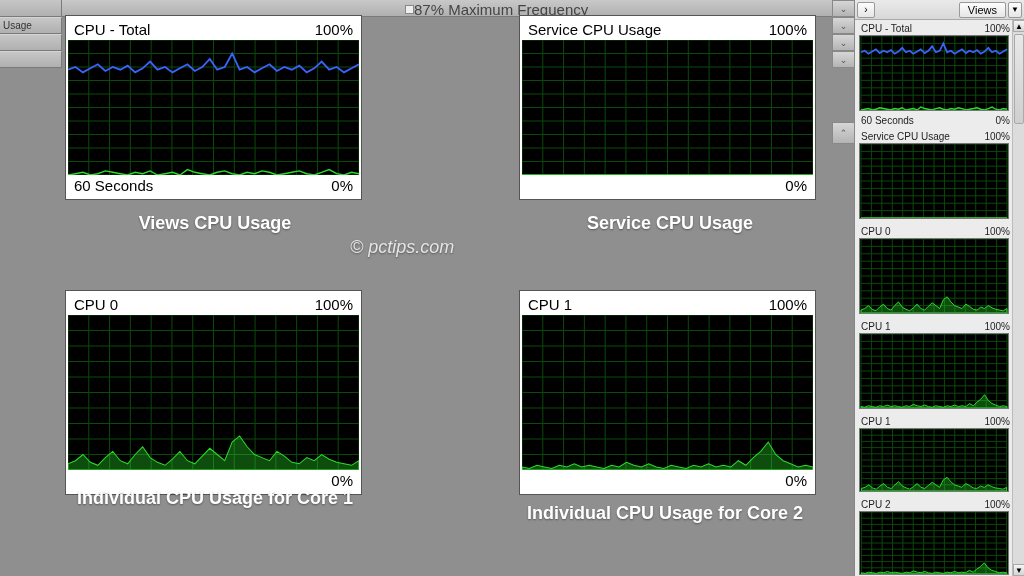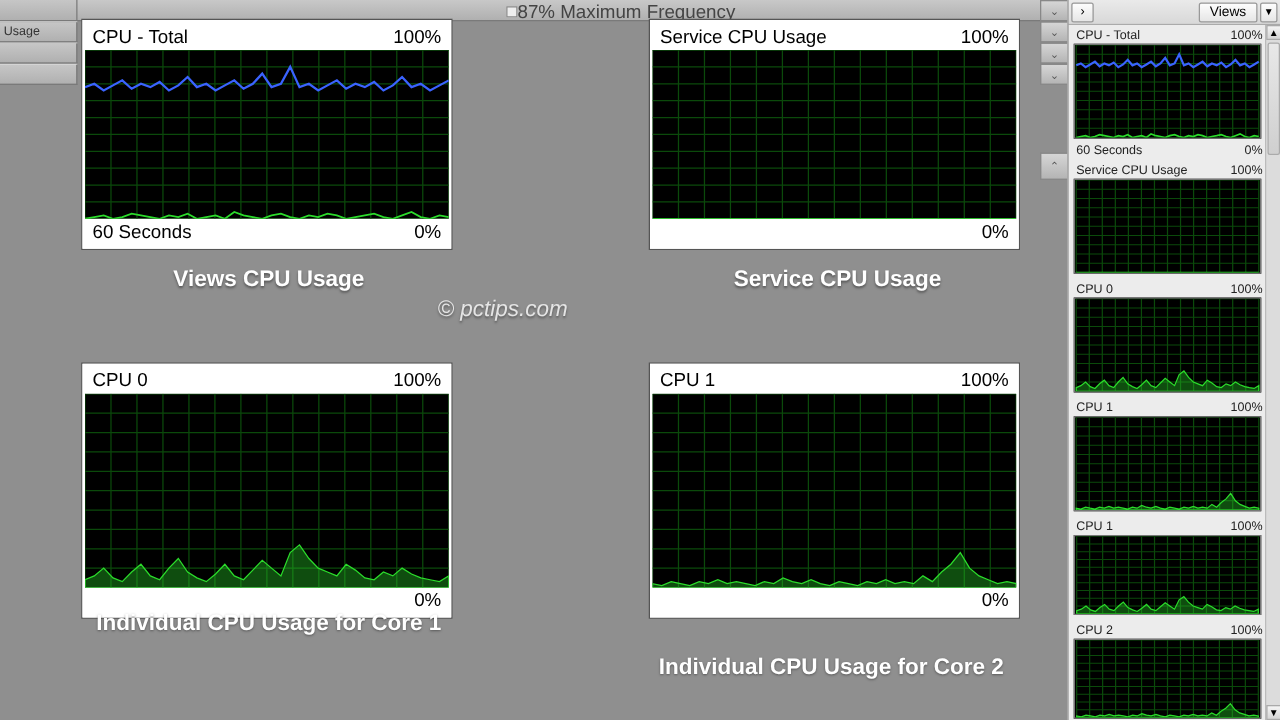--- a/index.html
+++ b/index.html
@@ -318,21 +318,21 @@
       <line class="grid-line" y1="0" y2="155" x1="248.57142857142858" x2="248.57142857142858"></line>
       <line class="grid-line" y1="0" y2="155" x1="269.2857142857143" x2="269.2857142857143"></line>
       <line class="grid-line" y1="0" y2="155" x1="290" x2="290"></line>
       <path d="M0 155 L0.0 151.9 L7.4 153.4 L14.9 150.3 L22.3 151.9 L29.7 153.4 L37.2 150.3 L44.6 151.9 L52.1 148.8 L59.5 151.9 L66.9 150.3 L74.4 151.9 L81.8 153.4 L89.2 150.3 L96.7 151.9 L104.1 147.3 L111.5 150.3 L119.0 151.9 L126.4 148.8 L133.8 151.9 L141.3 153.4 L148.7 150.3 L156.2 151.9 L163.6 153.4 L171.0 150.3 L178.5 151.9 L185.9 148.8 L193.3 151.9 L200.8 150.3 L208.2 151.9 L215.6 145.7 L223.1 150.3 L230.5 142.6 L237.9 136.4 L245.4 127.1 L252.8 139.5 L260.3 145.7 L267.7 148.8 L275.1 151.9 L282.6 150.3 L290.0 151.9 L290 155 Z" class="series-green-fill"></path>
     </svg>
   <div class="panel-footer">
     <span></span>
     <span>0%</span>
   </div>
 </div>
-<div class="caption" style="left:480px; top:503px; width:370px;margin-top:20px;">Individual CPU Usage for Core 2</div>
+<div class="caption" style="left:480px; top:503px; width:370px;">Individual CPU Usage for Core 2</div>
 
 <div class="sidebar">
   <div class="sb-top">
     <div class="sb-arrow-btn">›</div>
     <div class="sb-views">
       <div class="sb-views-btn">
           <span>Views</span>
         </div>
       <div class="sb-drop">▼</div>
     </div>

